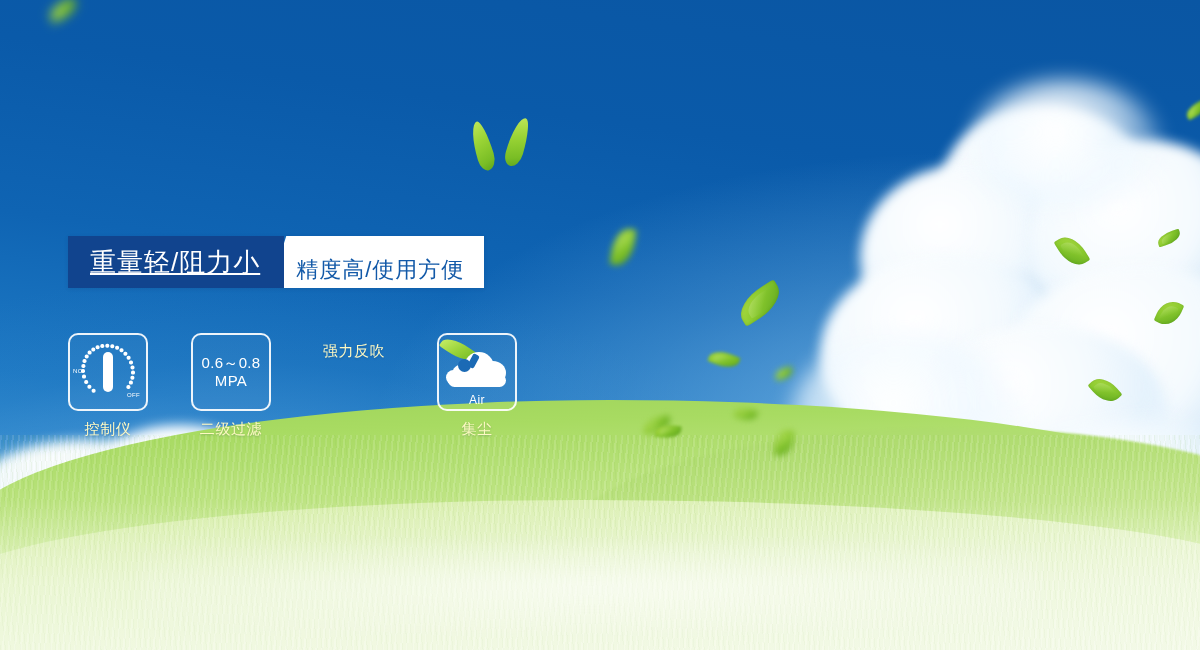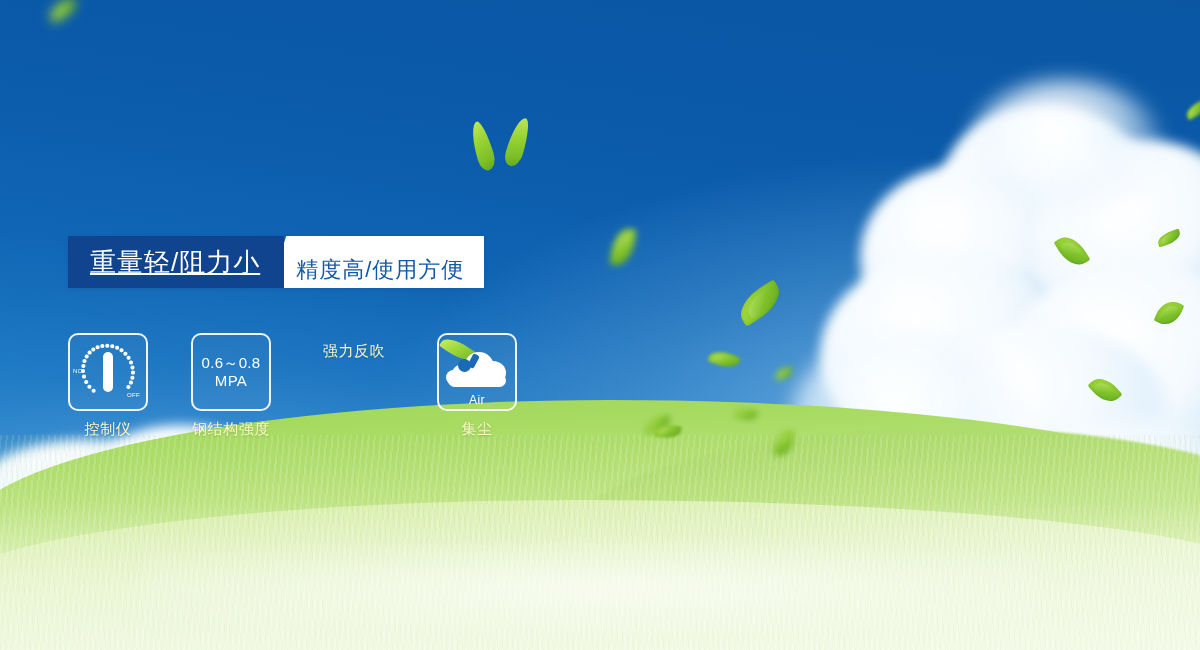--- a/index.html
+++ b/index.html
@@ -390,21 +390,21 @@
       <div class="feat-label">控制仪</div>
     </div>
 
     <div class="feature">
       <div class="feat-box">
         <div class="feat-text">
           <div>0.6～0.8</div>
           <div>MPA</div>
         </div>
       </div>
-      <div class="feat-label">钢结构强度</div>
+      <div class="feat-label">二级过滤</div>
     </div>
 
 
     <div class="feature">
       <div class="feat-label">强力反吹</div>
     </div>
 
     <div class="feature">
       <div class="feat-box">
         <div class="cloudicon">

